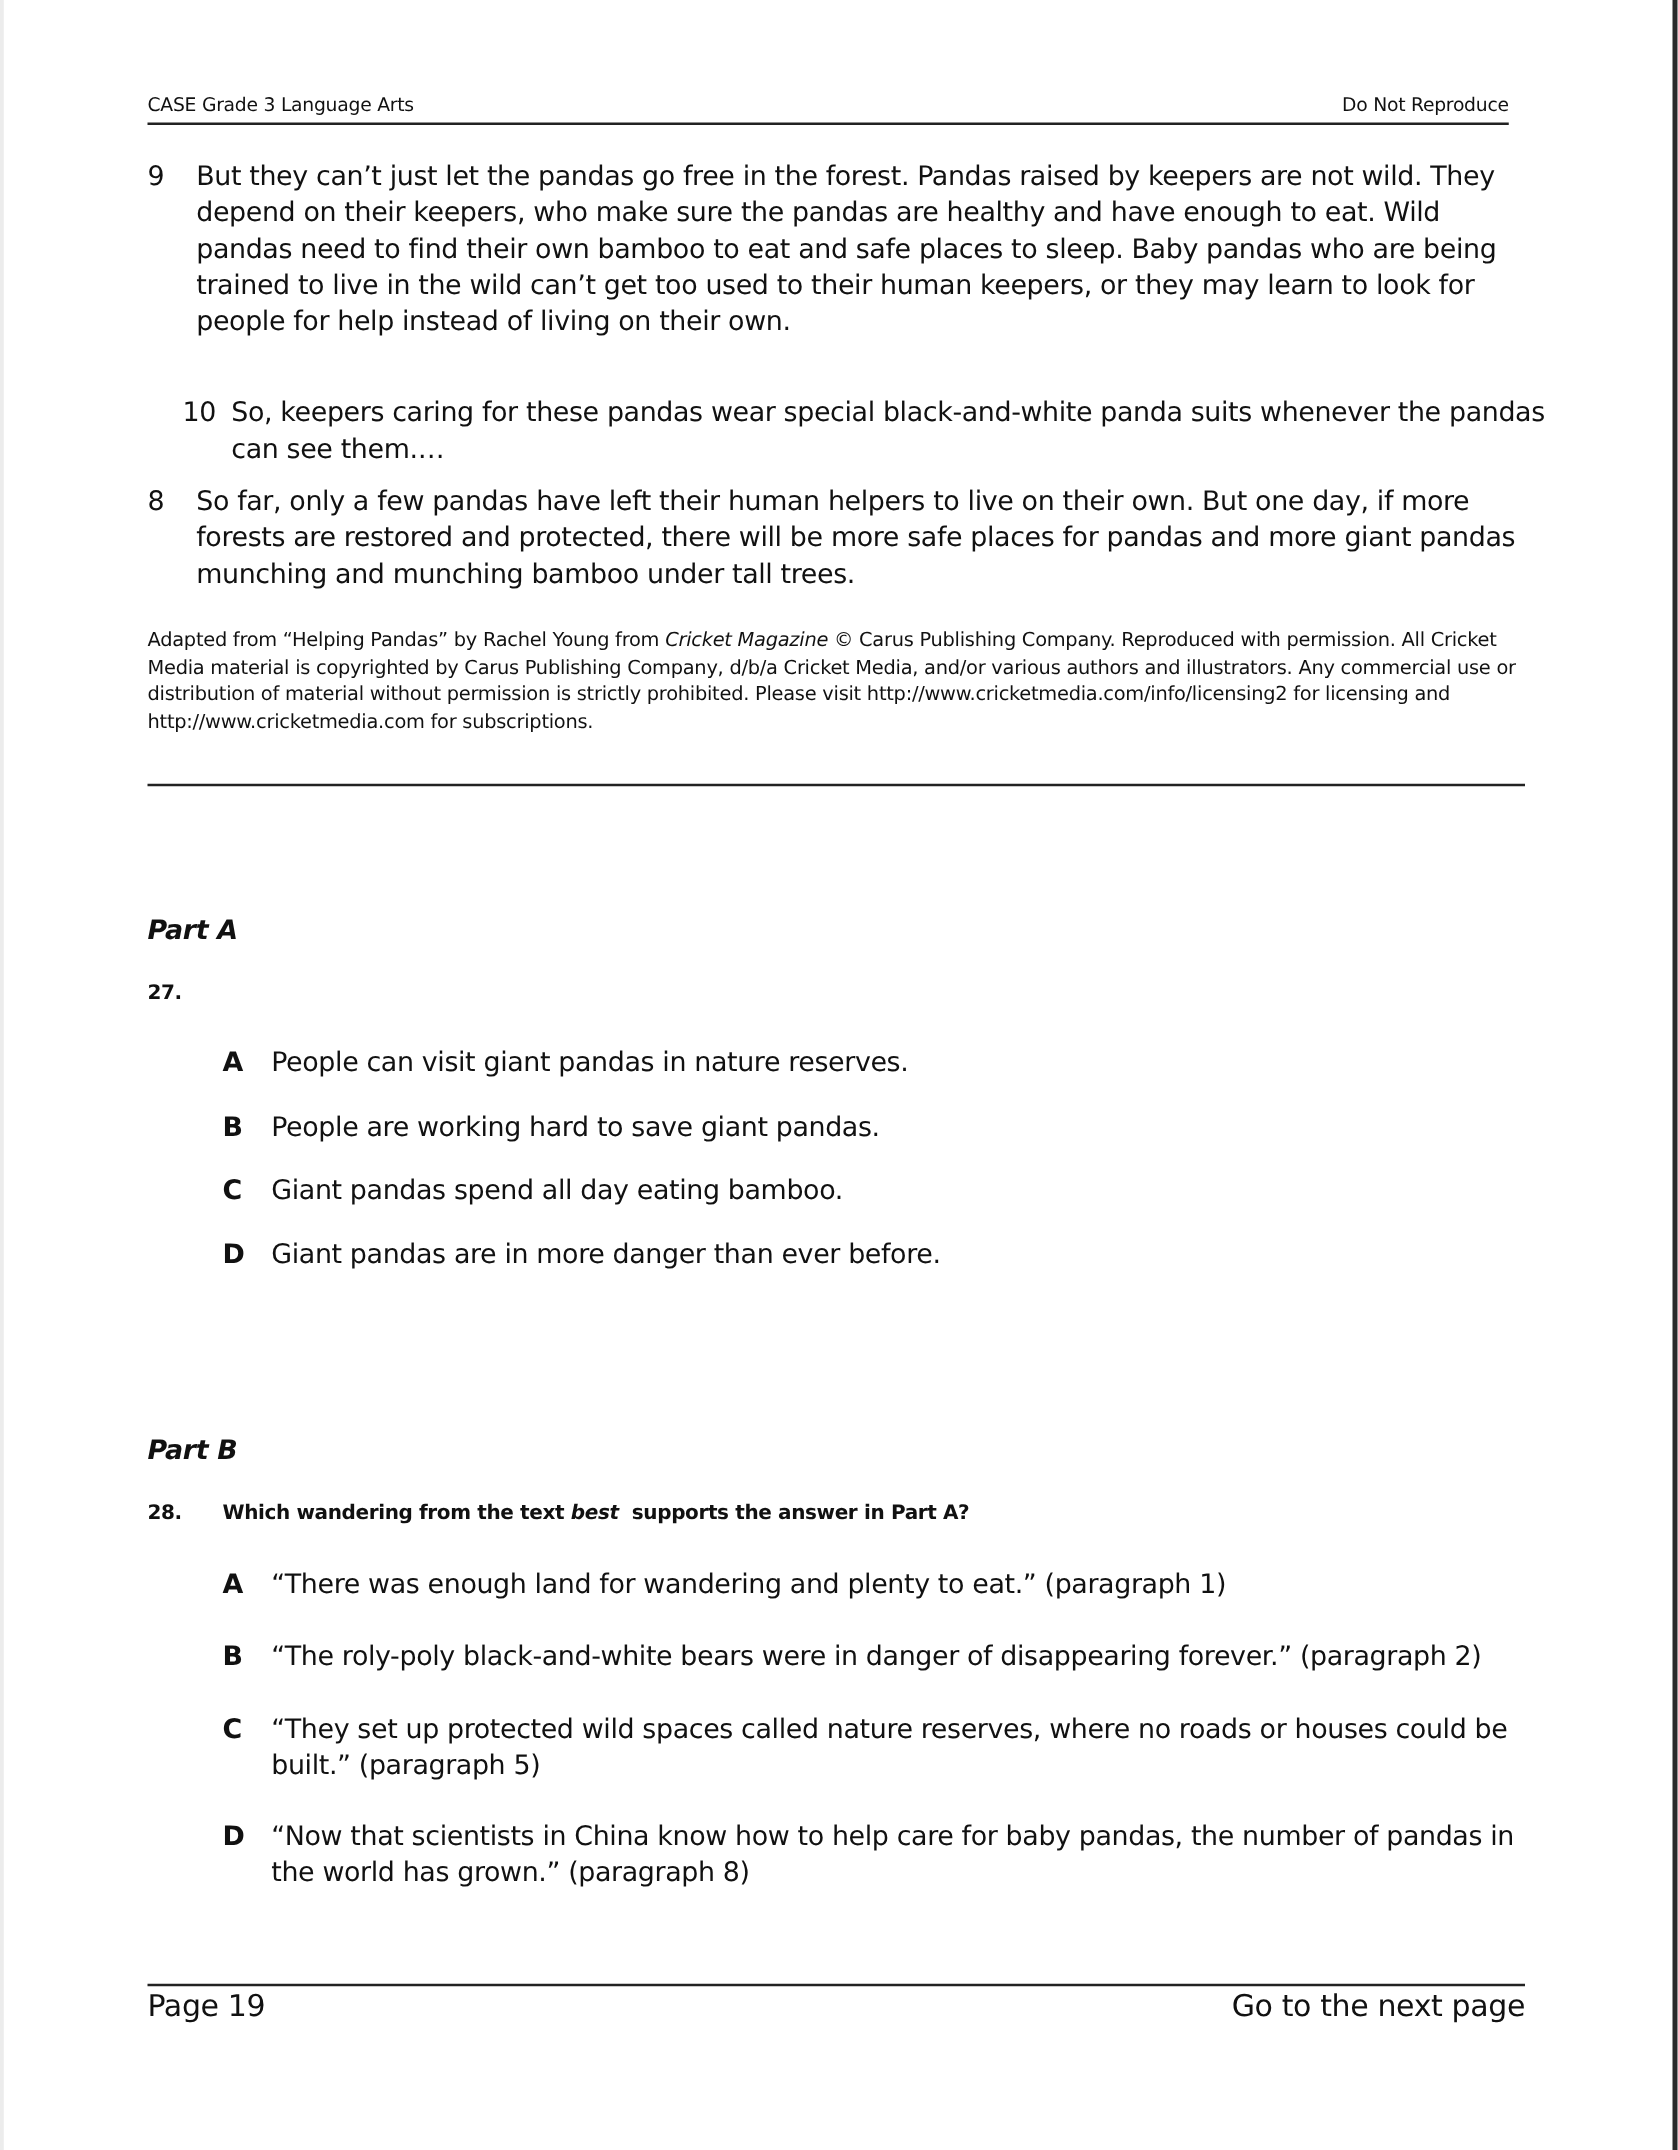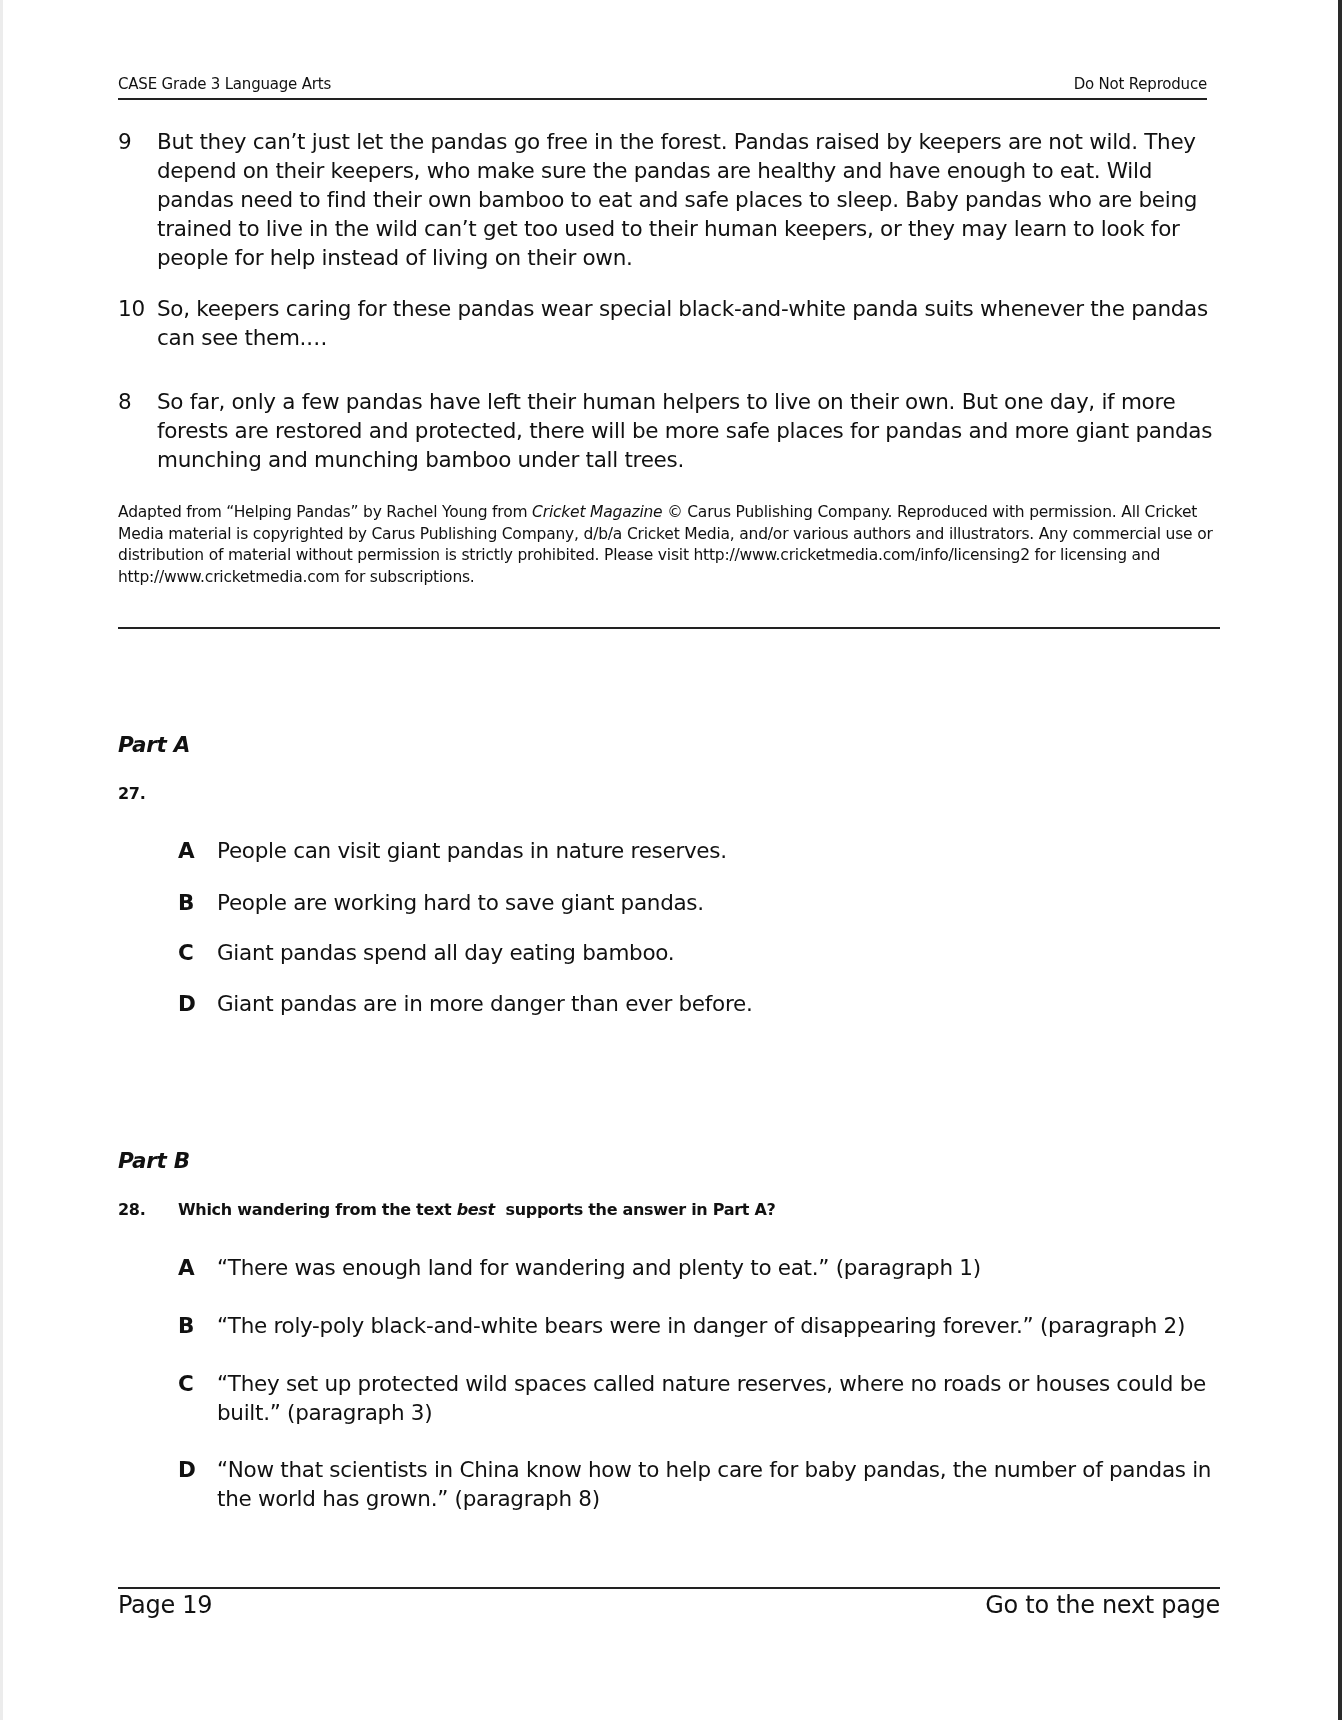--- a/index.html
+++ b/index.html
@@ -12,21 +12,21 @@
   .page { position: absolute; left: 118px; top: 0; width: 1102px; }
 
   .run-header { position: absolute; top: 75px; left: 0; width: 1089px; display: flex; justify-content: space-between;
     font-size: 15px; letter-spacing: -0.2px; }
   .run-header-rule { position: absolute; top: 98px; left: 0; width: 1089px; height: 2px; background: #222; }
 
   .para { position: absolute; left: 0; width: 1102px; font-size: 21.5px; line-height: 29px; letter-spacing: -0.3px; }
   .para .num { position: absolute; left: 0; top: 0; }
   .para .text { margin-left: 39px; }
   #p9 { top: 127px; }
-  #p10 { top: 294px; }
+  #p10 { top: 316px; margin-left: 28px; }
   #p11 { top: 387px; }
 
   .citation { position: absolute; top: 502px; left: 0; width: 1100px; font-size: 15.5px; line-height: 21.5px; letter-spacing: -0.2px; }
   .citation i { font-style: italic; }
   .sep-rule { position: absolute; top: 627px; left: 0; width: 1102px; height: 2px; background: #222; }
 
   .part-label { position: absolute; left: 0; font-weight: bold; font-size: 21.5px; letter-spacing: -0.3px; font-style: italic; }
   #partA { top: 732px; }
   #partB { top: 1148px; }
 
@@ -107,21 +107,21 @@
   <div class="option" style="top:1253px">
     <span class="letter">A</span>
     <div class="otext">“There was enough land for wandering and plenty to eat.” (paragraph 1)</div>
   </div>
   <div class="option" style="top:1311px">
     <span class="letter">B</span>
     <div class="otext">“The roly-poly black-and-white bears were in danger of disappearing forever.” (paragraph 2)</div>
   </div>
   <div class="option" style="top:1369px">
     <span class="letter">C</span>
-    <div class="otext">“They set up protected wild spaces called nature reserves, where no roads or houses could be built.” (paragraph 3)</div>
+    <div class="otext">“They set up protected wild spaces called nature reserves, where no roads or houses could be built.” (paragraph 5)</div>
   </div>
   <div class="option" style="top:1455px">
     <span class="letter">D</span>
     <div class="otext">“Now that scientists in China know how to help care for baby pandas, the number of pandas in the world has grown.” (paragraph 8)</div>
   </div>
 
   <div class="footer-rule"></div>
   <div class="footer">
     <span>Page 19</span>
     <span>Go to the next page</span>

